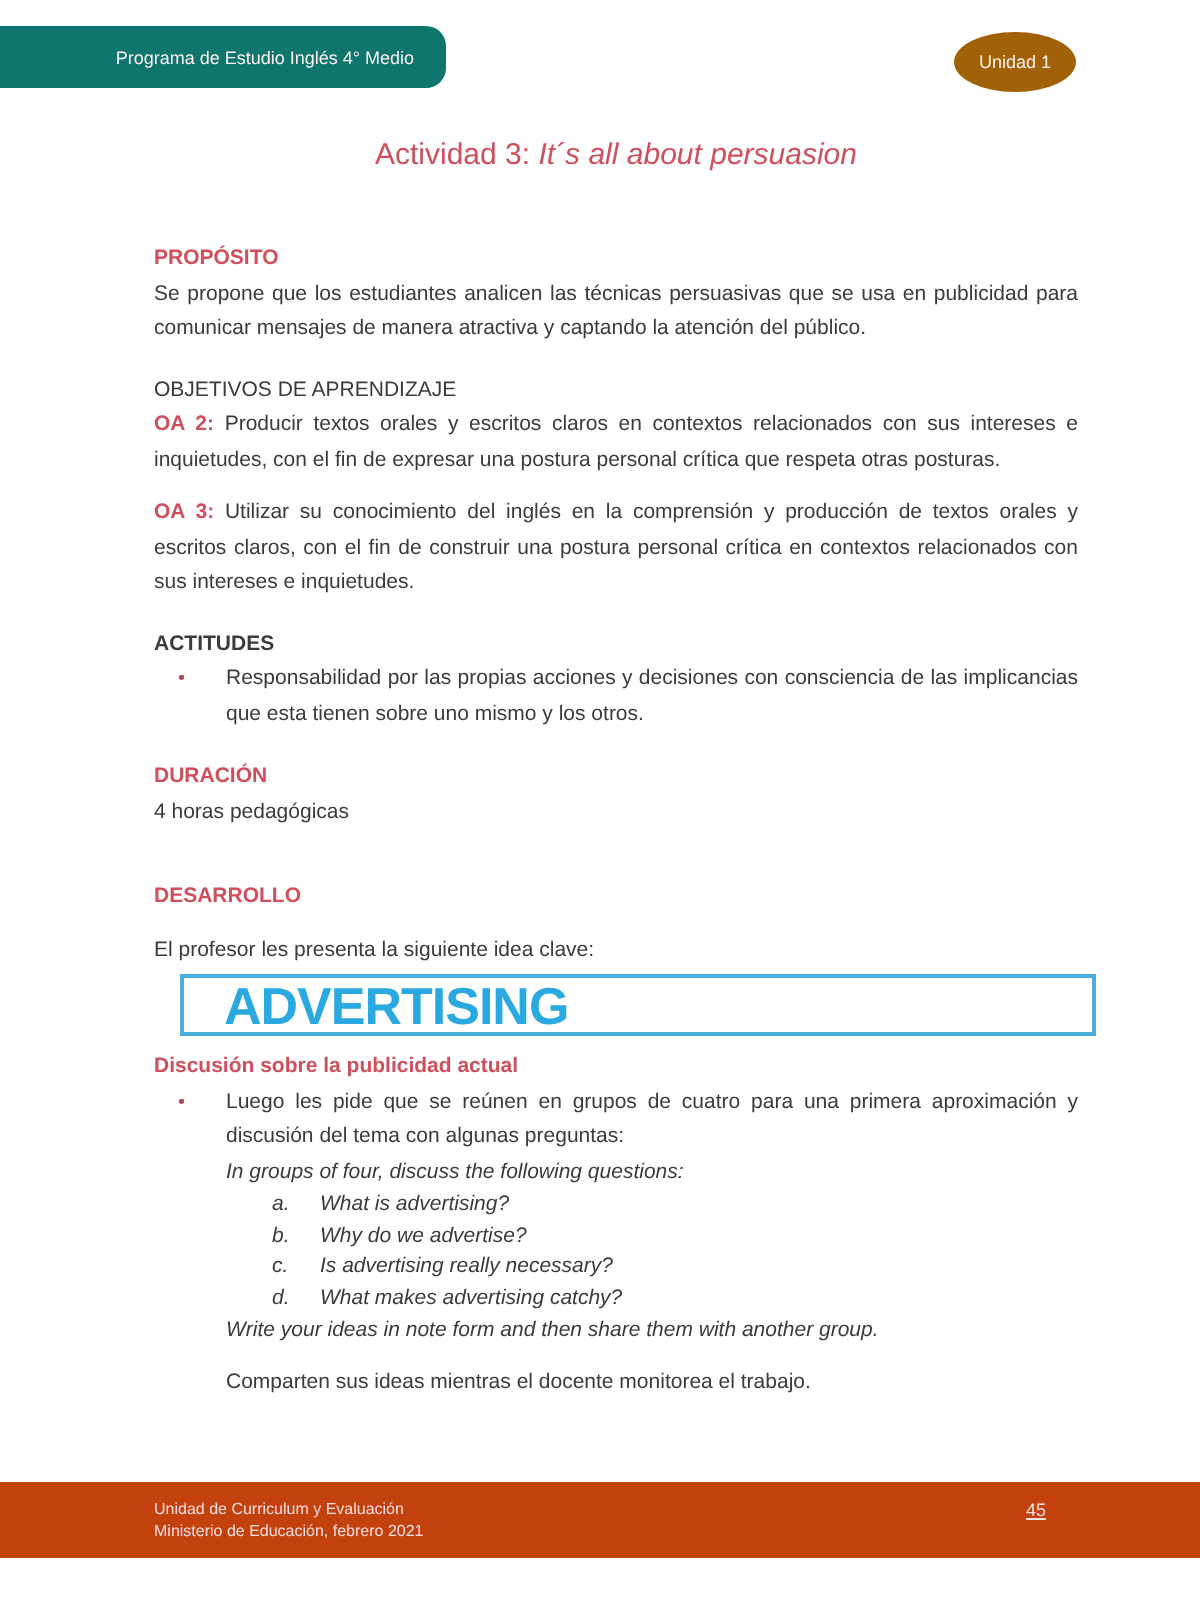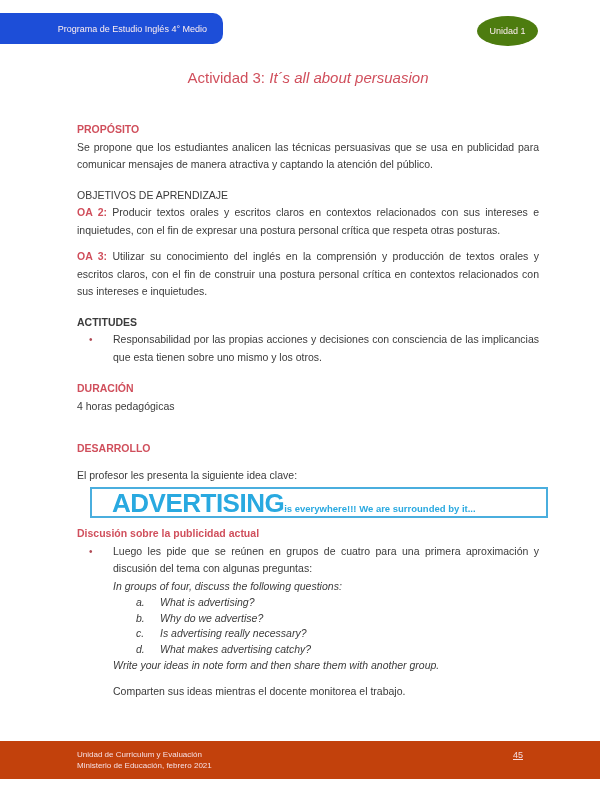--- a/index.html
+++ b/index.html
@@ -12,32 +12,32 @@
     height: 800px;
     background: #ffffff;
     overflow: hidden;
   }
 
   
   .badge-left {
     position: absolute;
     left: 0; top: 13px;
     width: 223px; height: 31px;
-    background: #1d4ed8;
+    background: #0f766e;
     border-radius: 0 10px 10px 0;
     color: #fdeef0;
     font-size: 9px;
     display: flex; align-items: center; justify-content: flex-end;
     padding-right: 16px;
   }
   .badge-unit {
     position: absolute;
     left: 477px; top: 16px;
     width: 61px; height: 30px;
-    background: #4d7c0f;
+    background: #a16207;
     border-radius: 50%;
     color: #fdeef0;
     font-size: 9px;
     display: flex; align-items: center; justify-content: center;
   }
 
   
   .content {
     position: absolute;
     left: 77px; top: 68px;
@@ -89,20 +89,21 @@
   .banner {
     margin-top: 3px;
     margin-left: 13px;
     width: 458px; height: 31px;
     border: 2px solid #4aaede;
     background: #ffffff;
     display: flex;
     align-items: baseline;
     padding-left: 20px;
     overflow: hidden;
+    flex-direction: column;
   }
   .ad-word {
     font-size: 26px;
     line-height: 29px;
     font-weight: 800;
     letter-spacing: -0.5px;
     color: #29a9e0;
   }
   .ad-tag {
     font-size: 9.5px;

